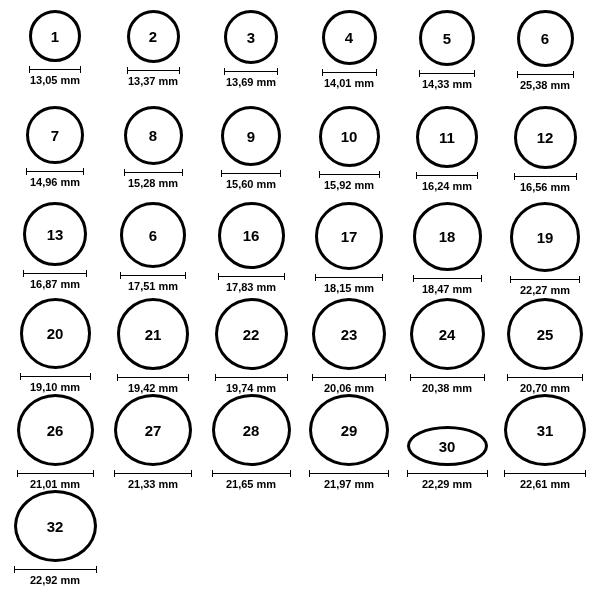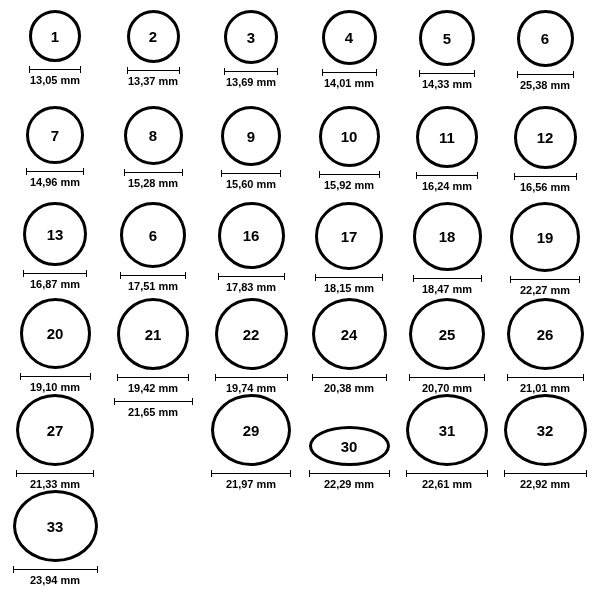--- a/index.html
+++ b/index.html
@@ -362,20 +362,33 @@
         <div class="measure">
           <div class="caliper" style="width: 73px;">
             <div class="bar"></div>
             <div class="tick left"></div>
             <div class="tick right"></div>
           </div>
           <div class="mm">19,74 mm</div>
         </div>
       </div>
       <div class="cell">
+        <div class="ring" style="width: 74px; height: 74px;">
+          <span class="ring-label">23</span>
+        </div>
+        <div class="measure">
+          <div class="caliper" style="width: 74px;">
+            <div class="bar"></div>
+            <div class="tick left"></div>
+            <div class="tick right"></div>
+          </div>
+          <div class="mm">20,06 mm</div>
+        </div>
+      </div>
+      <div class="cell">
         <div class="ring" style="width: 75px; height: 75px;">
           <span class="ring-label">24</span>
         </div>
         <div class="measure">
           <div class="caliper" style="width: 75px;">
             <div class="bar"></div>
             <div class="tick left"></div>
             <div class="tick right"></div>
           </div>
           <div class="mm">20,38 mm</div>
@@ -414,20 +427,23 @@
         <div class="measure">
           <div class="caliper" style="width: 78px;">
             <div class="bar"></div>
             <div class="tick left"></div>
             <div class="tick right"></div>
           </div>
           <div class="mm">21,33 mm</div>
         </div>
       </div>
       <div class="cell">
+        <div class="ring" style="width: 79px; height: 79px;">
+          <span class="ring-label">28</span>
+        </div>
         <div class="measure">
           <div class="caliper" style="width: 79px;">
             <div class="bar"></div>
             <div class="tick left"></div>
             <div class="tick right"></div>
           </div>
           <div class="mm">21,65 mm</div>
         </div>
       </div>
       <div class="cell">
@@ -473,32 +489,19 @@
         <div class="ring" style="width: 83px; height: 83px;">
           <span class="ring-label">32</span>
         </div>
         <div class="measure">
           <div class="caliper" style="width: 83px;">
             <div class="bar"></div>
             <div class="tick left"></div>
             <div class="tick right"></div>
           </div>
           <div class="mm">22,92 mm</div>
-        </div>
-      </div>
-      <div class="cell">
-        <div class="ring" style="width: 85px; height: 85px;">
-          <span class="ring-label">33</span>
-        </div>
-        <div class="measure">
-          <div class="caliper" style="width: 85px;">
-            <div class="bar"></div>
-            <div class="tick left"></div>
-            <div class="tick right"></div>
-          </div>
-          <div class="mm">23,94 mm</div>
         </div>
       </div>
       <div class="cell empty"></div>
       <div class="cell empty"></div>
       <div class="cell empty"></div>
     </div>
 </div>
 
 </body></html>

